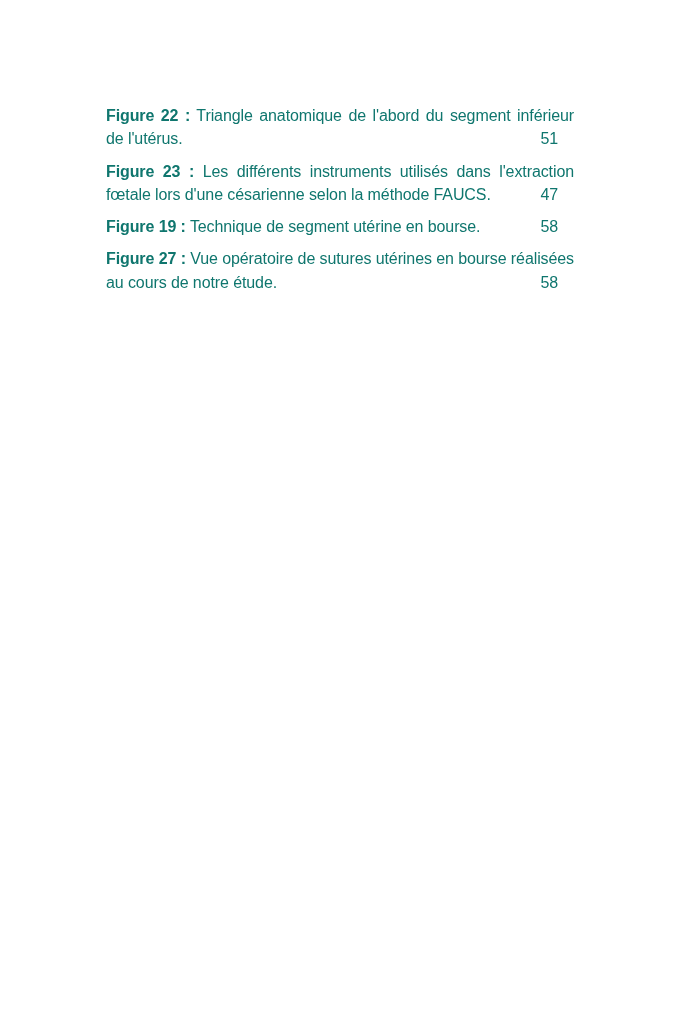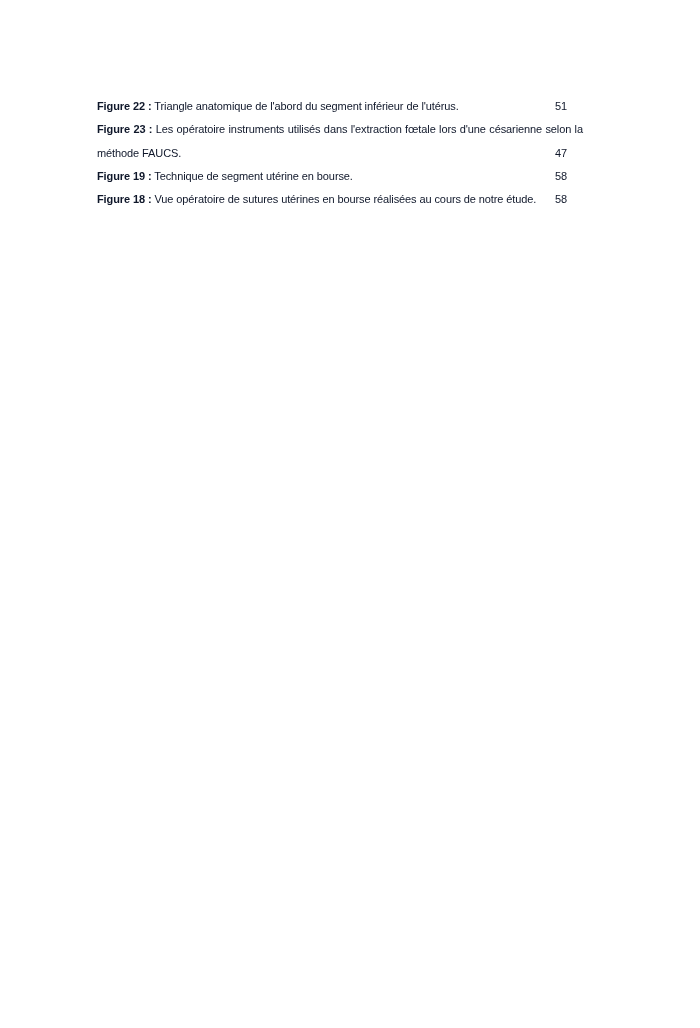--- a/index.html
+++ b/index.html
@@ -20,50 +20,50 @@
     background: #ffffff;
   }
   .figures-list {
     position: absolute;
     left: 97px;
     top: 95px;
     width: 486px;
   }
   p.entry {
     position: relative;
-    margin: 0;
+    margin: 9px;
     padding: 0;
-    font-size: 11px;
+    font-size: 16px;
     line-height: 23.3px;
     text-align: justify;
     letter-spacing: -0.1px;
-    color: #0f172a;
+    color: #0f766e;
   }
   p.entry .label {
     font-weight: bold;
   }
   p.entry .pn {
     position: absolute;
     right: 16px;
     bottom: 0;
     background: #ffffff;
     padding-left: 6px;
   }
 </style>
 </head>
 <body>
 
 <div class="page">
   <div class="figures-list">
 
     <p class="entry"><span class="label">Figure 22 :</span> <span class="txt">Triangle anatomique de l'abord du segment inférieur de l'utérus.</span><span class="pn">51</span></p>
 
-    <p class="entry"><span class="label">Figure 23 :</span> <span class="txt">Les opératoire instruments utilisés dans l'extraction fœtale lors d'une césarienne selon la méthode FAUCS.</span><span class="pn">47</span></p>
+    <p class="entry"><span class="label">Figure 23 :</span> <span class="txt">Les différents instruments utilisés dans l'extraction fœtale lors d'une césarienne selon la méthode FAUCS.</span><span class="pn">47</span></p>
 
 
 
     <p class="entry"><span class="label">Figure 19 :</span> <span class="txt">Technique de segment utérine en bourse.</span><span class="pn">58</span></p>
 
-    <p class="entry"><span class="label">Figure 18 :</span> <span class="txt">Vue opératoire de sutures utérines en bourse réalisées au cours de notre étude.</span><span class="pn">58</span></p>
+    <p class="entry"><span class="label">Figure 27 :</span> <span class="txt">Vue opératoire de sutures utérines en bourse réalisées au cours de notre étude.</span><span class="pn">58</span></p>
 
 
   </div>
 </div>
 
 </body></html>

